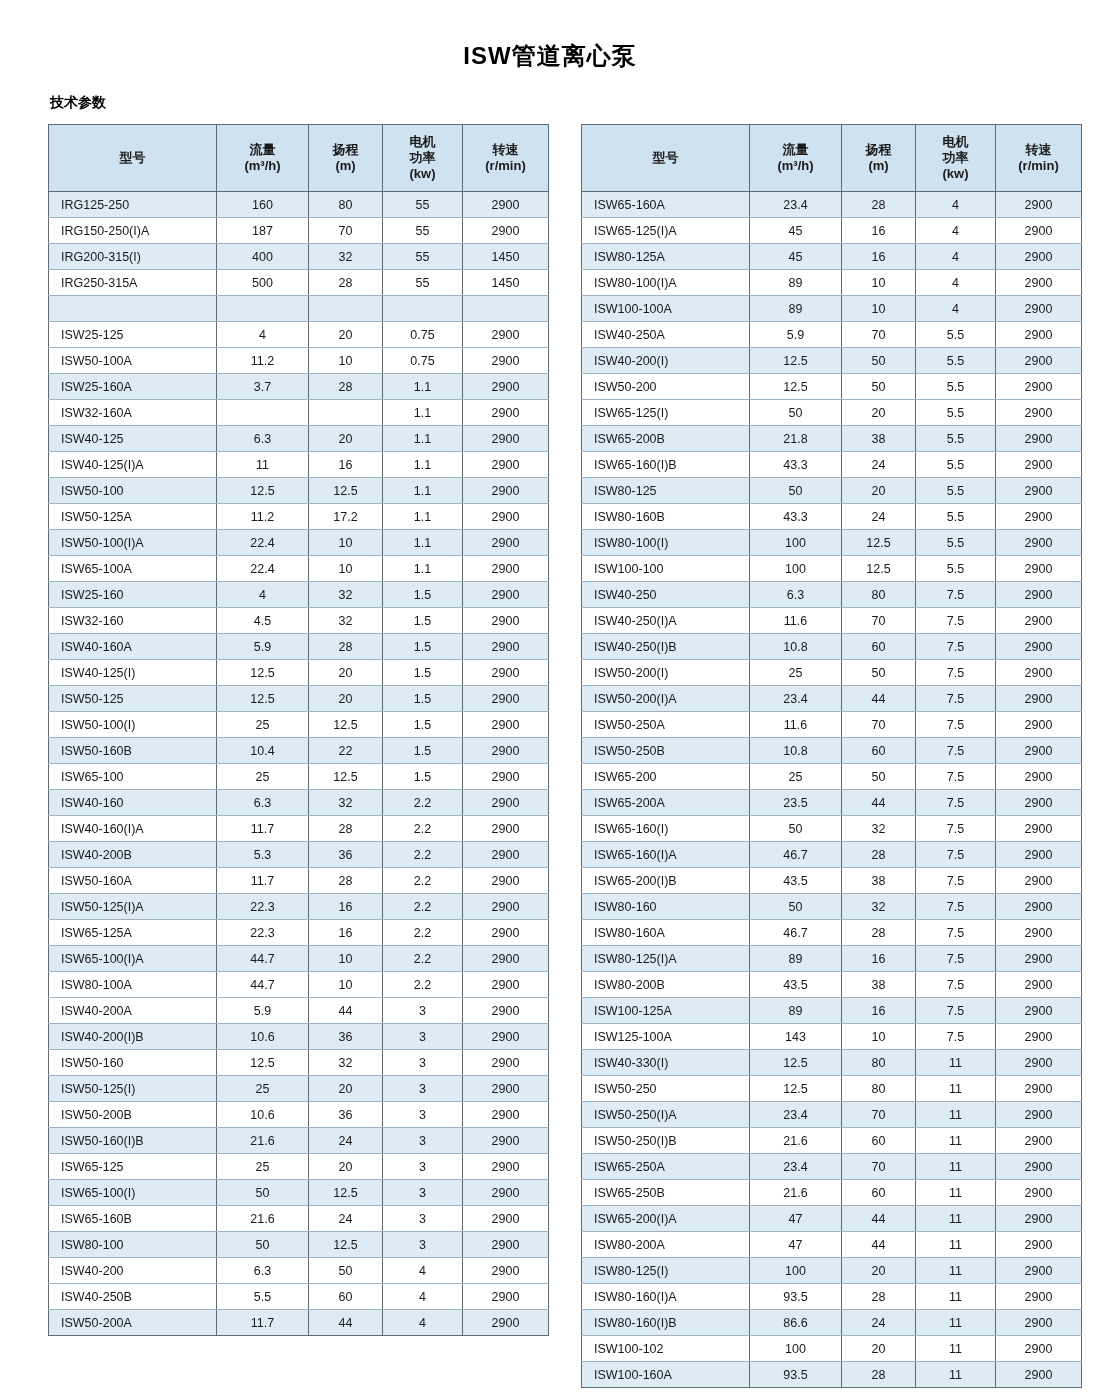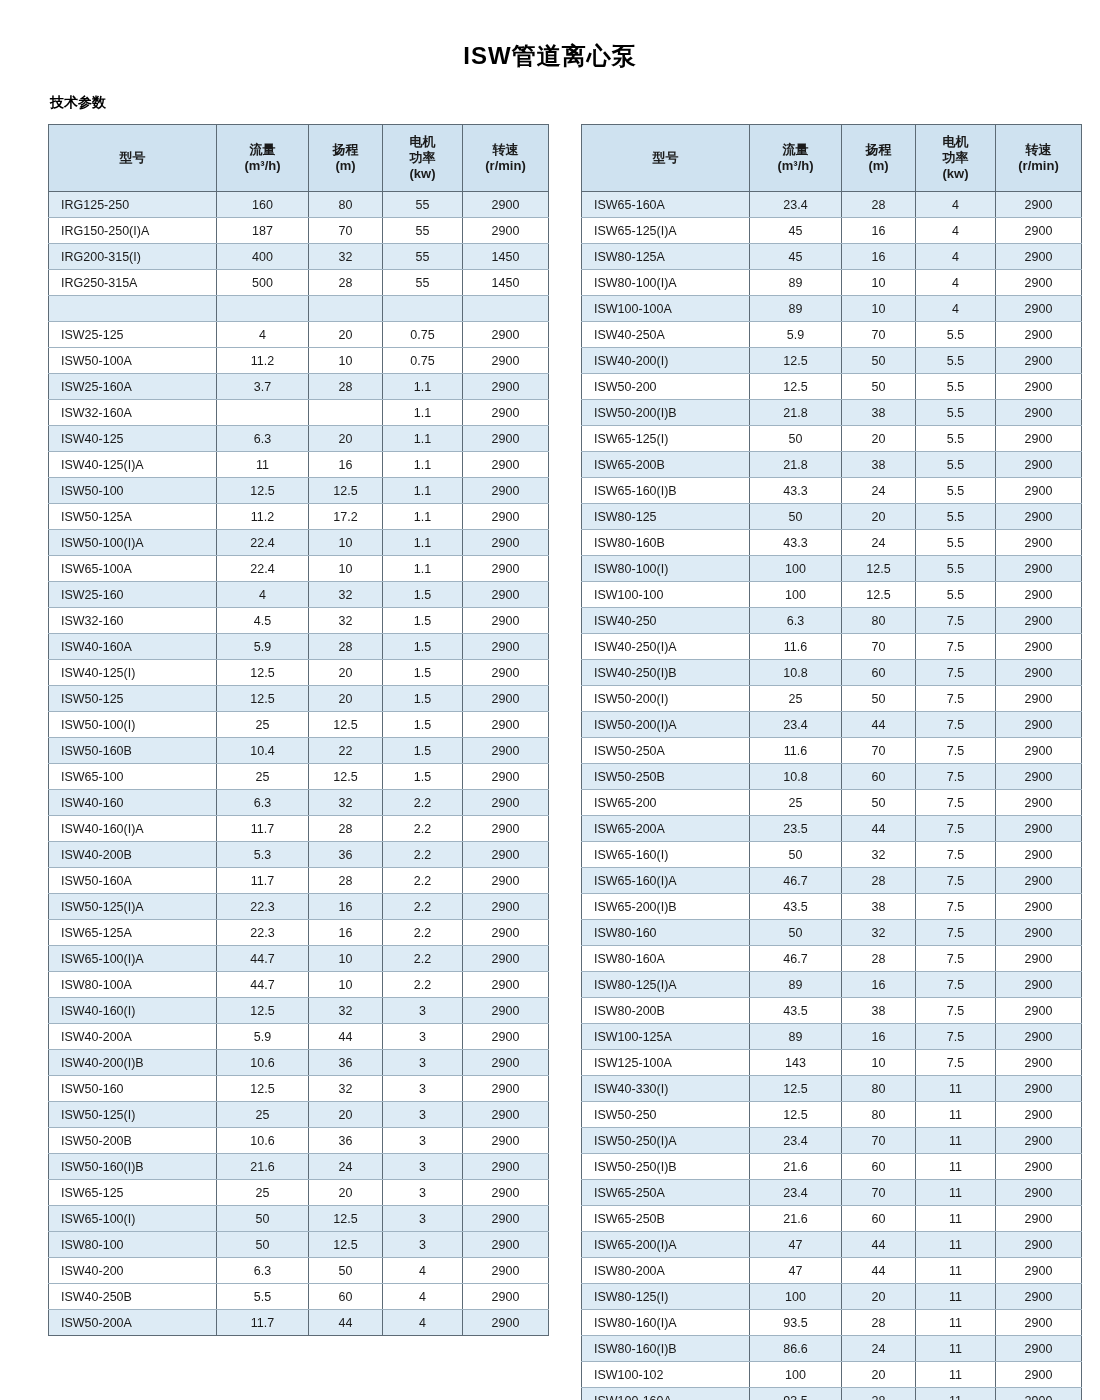--- a/index.html
+++ b/index.html
@@ -349,27 +349,20 @@
             <td>2.2</td>
             <td>2900</td>
           </tr>
           <tr class="plain">
             <td class="model">ISW80-100A</td>
             <td>44.7</td>
             <td>10</td>
             <td>2.2</td>
             <td>2900</td>
           </tr>
-          <tr class="shade">
-            <td class="model">ISW40-160(I)</td>
-            <td>12.5</td>
-            <td>32</td>
-            <td>3</td>
-            <td>2900</td>
-          </tr>
           <tr class="plain">
             <td class="model">ISW40-200A</td>
             <td>5.9</td>
             <td>44</td>
             <td>3</td>
             <td>2900</td>
           </tr>
           <tr class="shade">
             <td class="model">ISW40-200(I)B</td>
             <td>10.6</td>
@@ -409,20 +402,27 @@
             <td class="model">ISW65-125</td>
             <td>25</td>
             <td>20</td>
             <td>3</td>
             <td>2900</td>
           </tr>
           <tr class="shade">
             <td class="model">ISW65-100(I)</td>
             <td>50</td>
             <td>12.5</td>
+            <td>3</td>
+            <td>2900</td>
+          </tr>
+          <tr class="plain">
+            <td class="model">ISW65-160B</td>
+            <td>21.6</td>
+            <td>24</td>
             <td>3</td>
             <td>2900</td>
           </tr>
           <tr class="shade">
             <td class="model">ISW80-100</td>
             <td>50</td>
             <td>12.5</td>
             <td>3</td>
             <td>2900</td>
           </tr>
@@ -530,27 +530,20 @@
             <td>5.5</td>
             <td>2900</td>
           </tr>
           <tr class="plain">
             <td class="model">ISW50-200</td>
             <td>12.5</td>
             <td>50</td>
             <td>5.5</td>
             <td>2900</td>
           </tr>
-          <tr class="shade">
-            <td class="model">ISW50-200(I)B</td>
-            <td>21.8</td>
-            <td>38</td>
-            <td>5.5</td>
-            <td>2900</td>
-          </tr>
           <tr class="plain">
             <td class="model">ISW65-125(I)</td>
             <td>50</td>
             <td>20</td>
             <td>5.5</td>
             <td>2900</td>
           </tr>
           <tr class="shade">
             <td class="model">ISW65-200B</td>
             <td>21.8</td>

